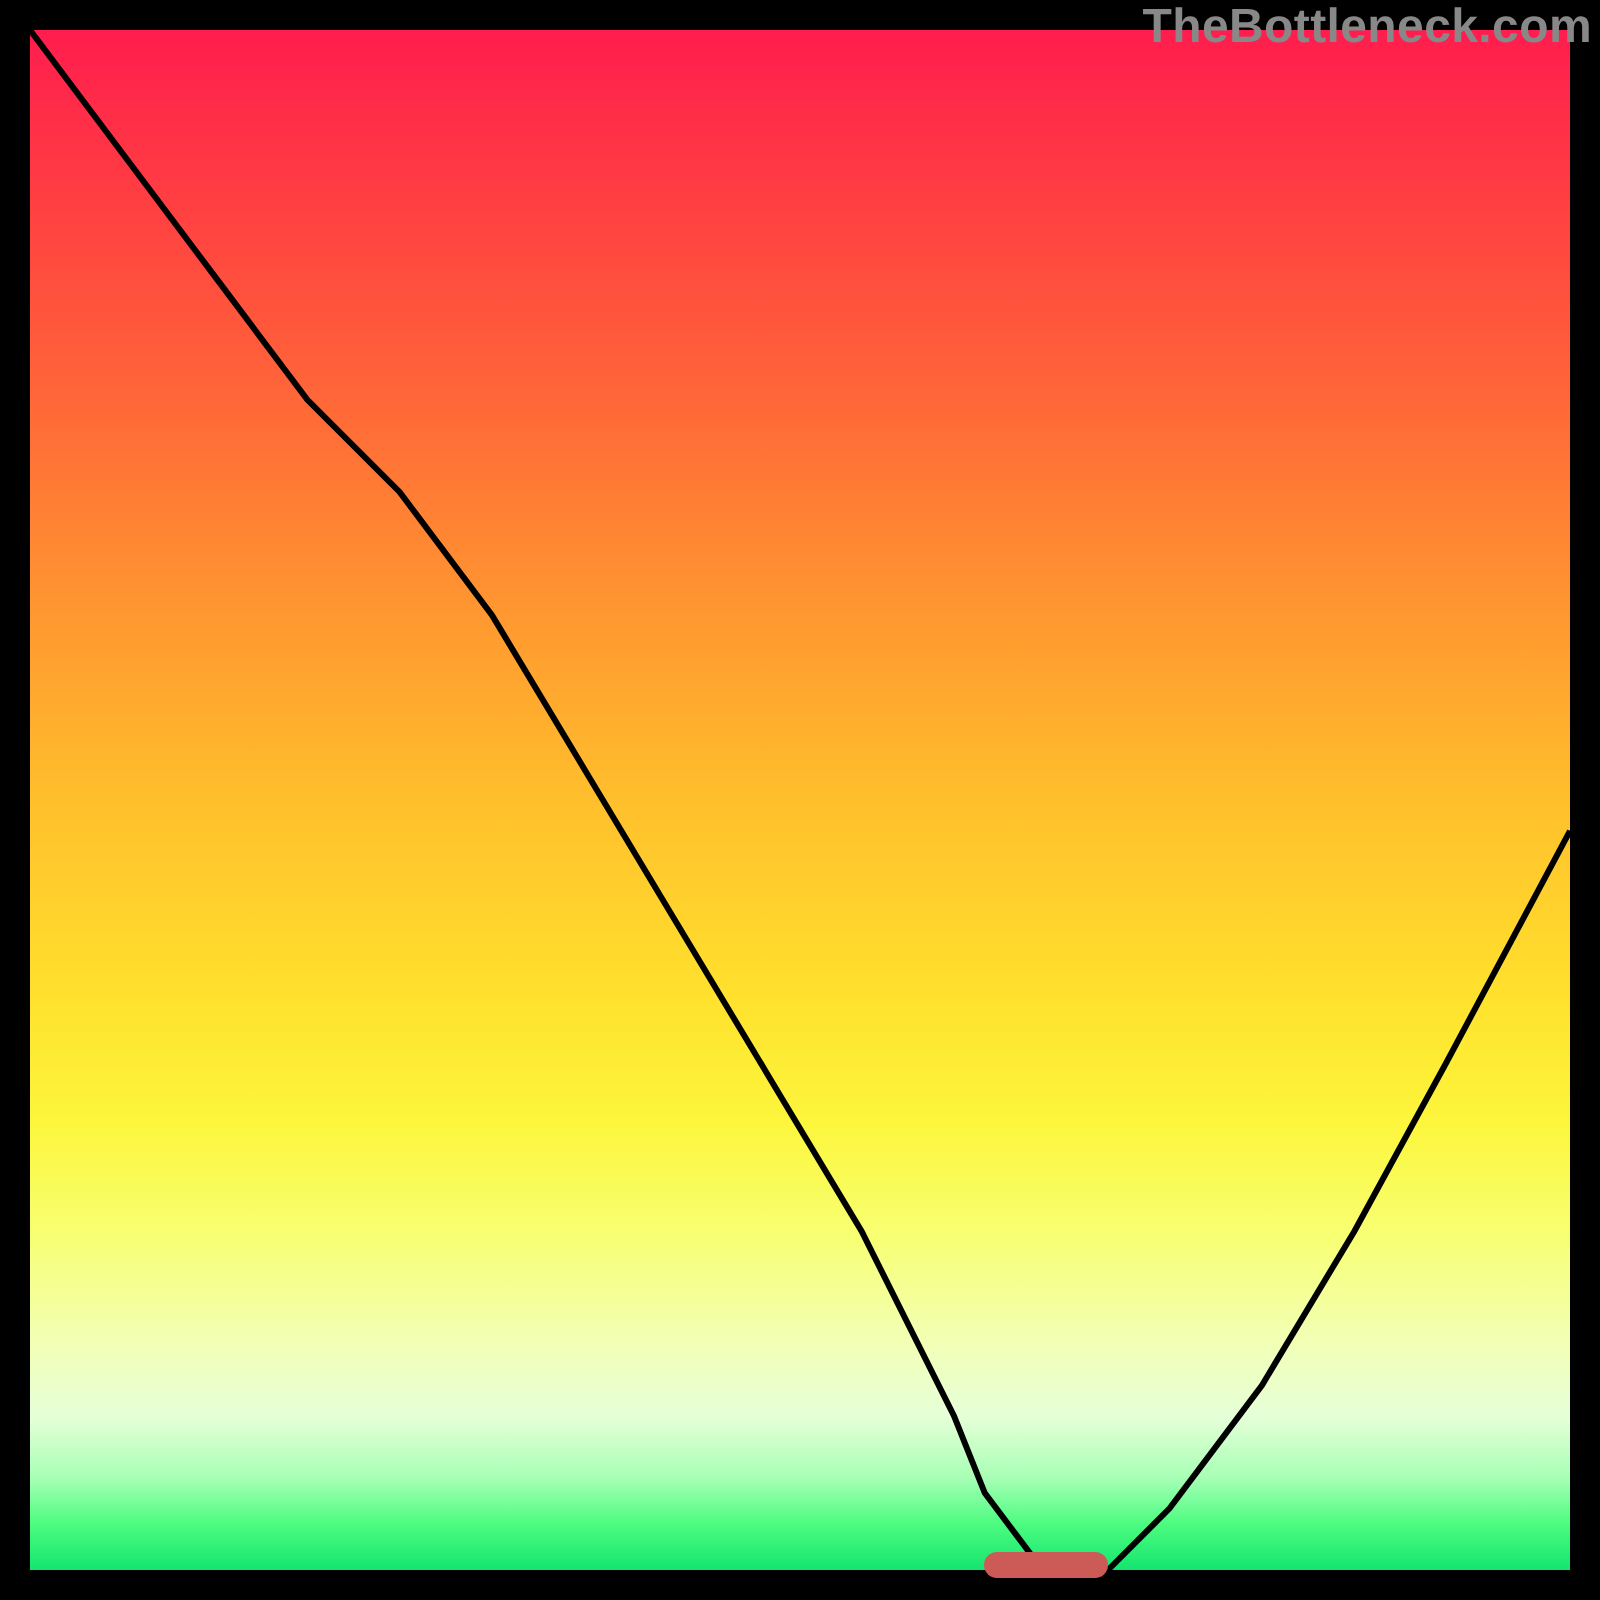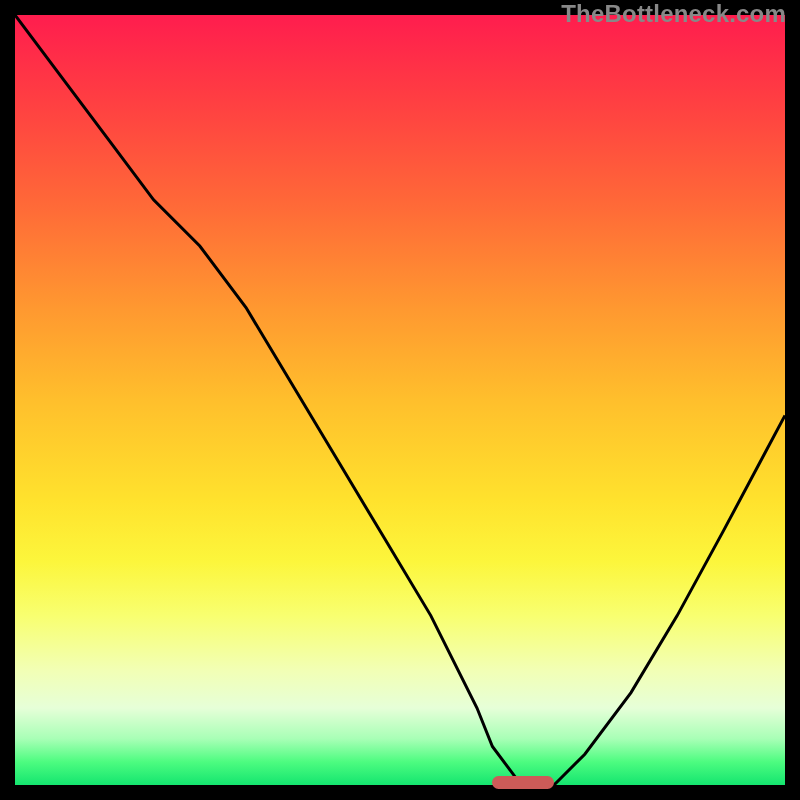--- a/index.html
+++ b/index.html
@@ -35,21 +35,21 @@
       #f2ffb4 85%,
       #e6ffd8 90%,
       #a8ffb6 94%,
       #4dfc80 97%,
       #14e56f 100%
     );
   }
   .watermark {
     position: absolute;
     top: 0;
-    right: 14px;
+    right: 4px;
     font-family: Arial, Helvetica, sans-serif;
     font-size: 24px;
     font-weight: 600;
     color: #888;
     letter-spacing: 0.2px;
     pointer-events: none;
     user-select: none;
   }
   .curve-svg {
     position: absolute;

